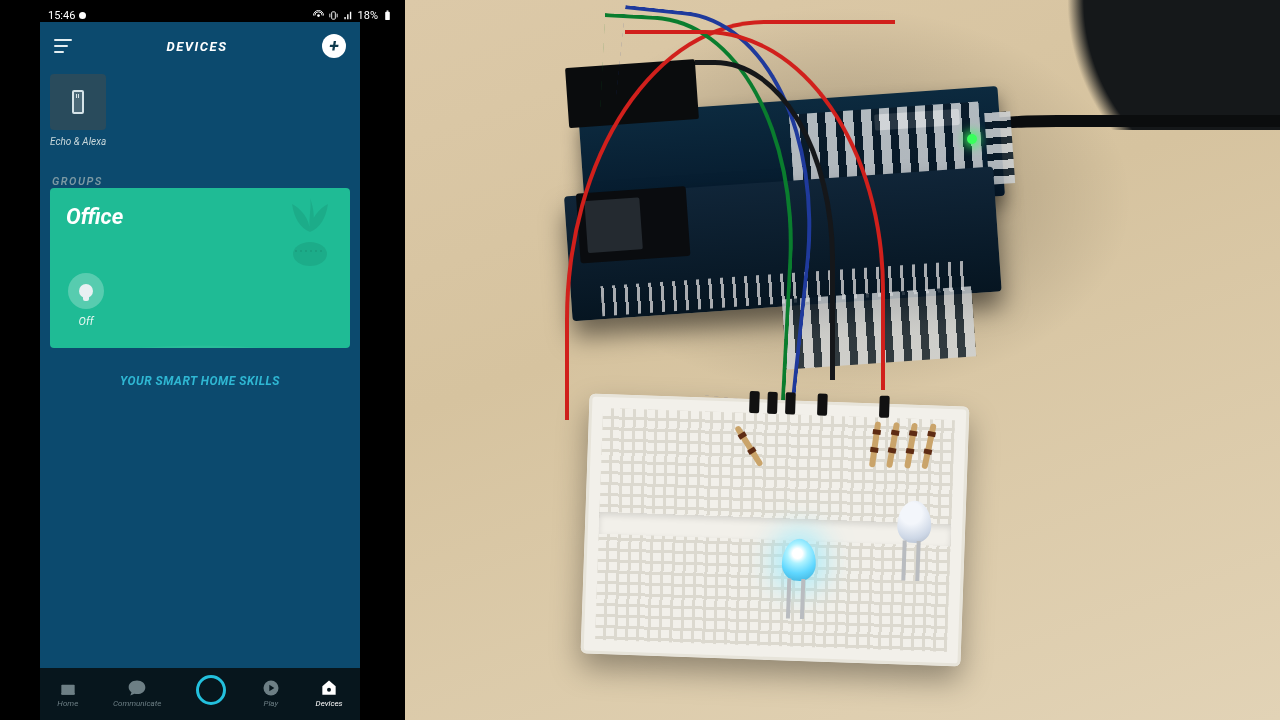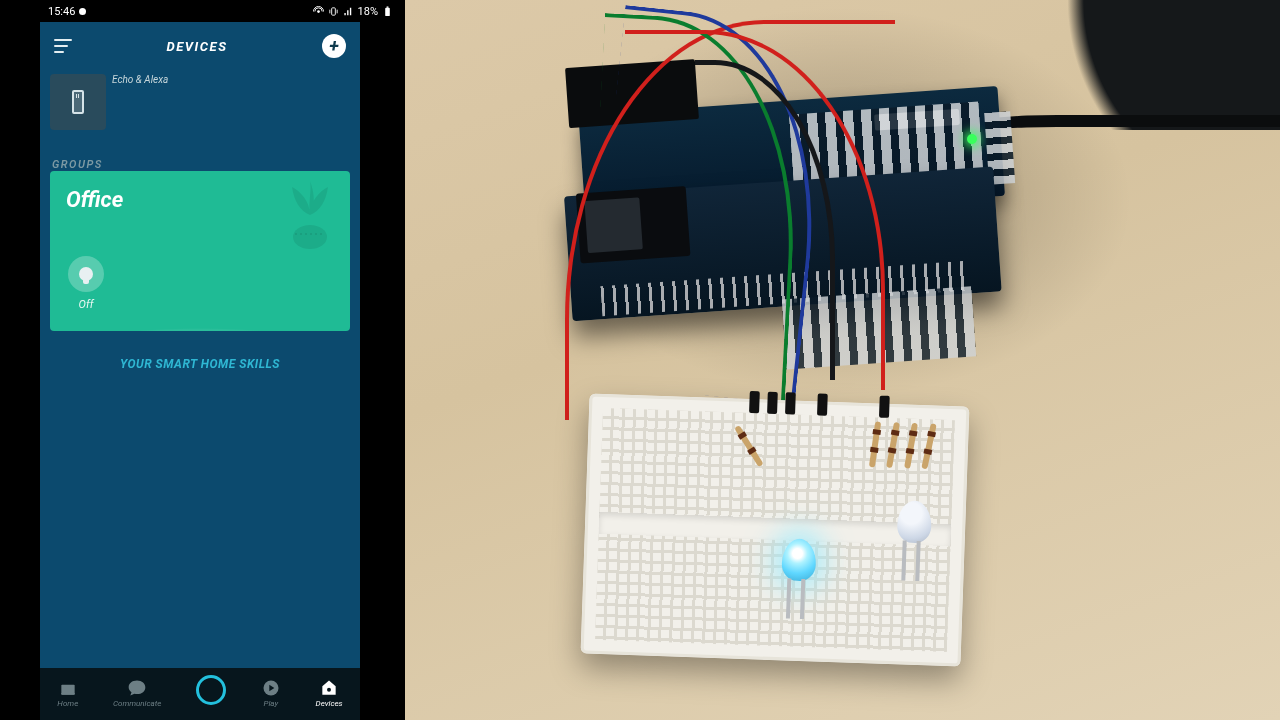--- a/index.html
+++ b/index.html
@@ -4,39 +4,39 @@
 <style>
   * { box-sizing: border-box; margin: 0; padding: 0; }
   html, body { width: 1280px; height: 720px; overflow: hidden; font-family: -apple-system, "Segoe UI", Roboto, sans-serif; }
   body { display: flex; background: #000; }
 
   
   .phone { width: 405px; height: 720px; background: #000; position: relative; display: flex; flex-direction: column; }
   .right { flex: 1; height: 720px; position: relative; background: linear-gradient(160deg, #dcc9a8 0%, #d6c39f 40%, #e2d3b6 100%); overflow: hidden; }
 
   
-  .status { height: 22px; color: #fff; font-size: 11px; display: flex; align-items: center; justify-content: space-between; padding: 0 12px 0 48px; background: #000; }
+  .status { height: 22px; color: #fff; font-size: 11px; display: flex; align-items: flex-end; justify-content: space-between; padding: 0 12px 0 48px; background: #000; }
   .status .r { display: flex; align-items: center; gap: 4px; }
   .status .dot { width: 7px; height: 7px; border-radius: 50%; background: #fff; display: inline-block; margin-left: 4px; }
   .status svg { width: 11px; height: 11px; }
 
   
   .app { flex: 1; margin: 0 45px 0 40px; background: #0c4a6e; color: #fff; display: flex; flex-direction: column; position: relative; font-style: italic; }
   .header { display: flex; align-items: center; justify-content: space-between; height: 48px; padding: 0 14px; }
   .menu-icon { width: 18px; height: 14px; display: flex; flex-direction: column; justify-content: space-between; cursor: pointer; }
   .menu-icon span { height: 2px; background: #e4eef1; border-radius: 1px; display: block; }
   .menu-icon span:nth-child(1){ width: 18px; }
   .menu-icon span:nth-child(2){ width: 14px; }
   .menu-icon span:nth-child(3){ width: 10px; }
   .header h1 { font-size: 13px; font-weight: 700; letter-spacing: 1.5px; }
   .plus { width: 24px; height: 24px; border-radius: 50%; background: #fff; color: #0f3a4d; display: flex; align-items: center; justify-content: center; cursor: pointer; font-size: 18px; font-weight: 700; line-height: 1; }
 
   .content { flex: 1; padding: 4px 10px 0 10px; overflow: hidden; }
   .cats { display: flex; gap: 14px; }
-  .cat { display: flex; flex-direction: row; align-items: flex-start; gap: 6px; cursor: pointer; }
+  .cat { display: flex; flex-direction: column; align-items: flex-end; gap: 6px; cursor: pointer; }
   .cat .tile { width: 56px; height: 56px; background: #294b5c; border-radius: 4px; display: flex; align-items: center; justify-content: center; color: #d5e3e8; }
   .cat .lbl { font-size: 10px; color: #c7d6da; white-space: nowrap; }
   .echo-icon { width: 12px; height: 24px; border: 2px solid #d5e3e8; border-radius: 2px; position: relative; background: #4b6978; }
   .echo-icon::after { content:""; position:absolute; left:2px; right:2px; top:2px; height:4px; background: repeating-linear-gradient(90deg,#d5e3e8 0 1px,transparent 1px 2px); }
   .bulb-icon { width: 16px; height: 16px; border-radius: 50%; background: #e8f0f2; position: relative; }
   .bulb-icon::after { content:""; position:absolute; left:5px; top:15px; width:6px; height:4px; background:#e8f0f2; border-radius:0 0 2px 2px; }
   .dots3 { display: flex; gap: 4px; }
   .dots3 span { width:5px; height:5px; border-radius:50%; background:#d5e3e8; }
 
   .section-title { font-size: 11px; letter-spacing: 1.5px; color: #7c99a3; margin: 28px 0 0 2px; font-weight: 600; }

